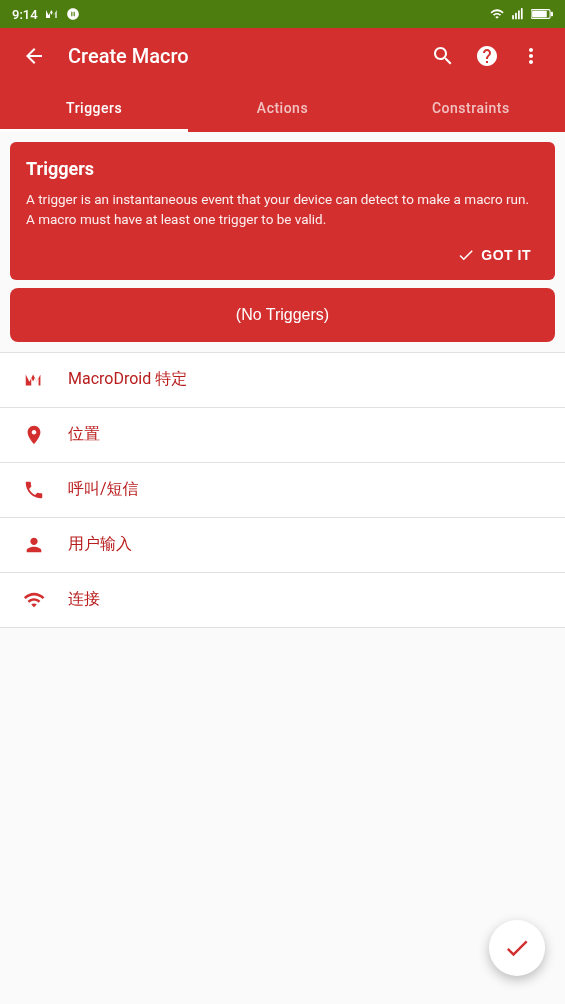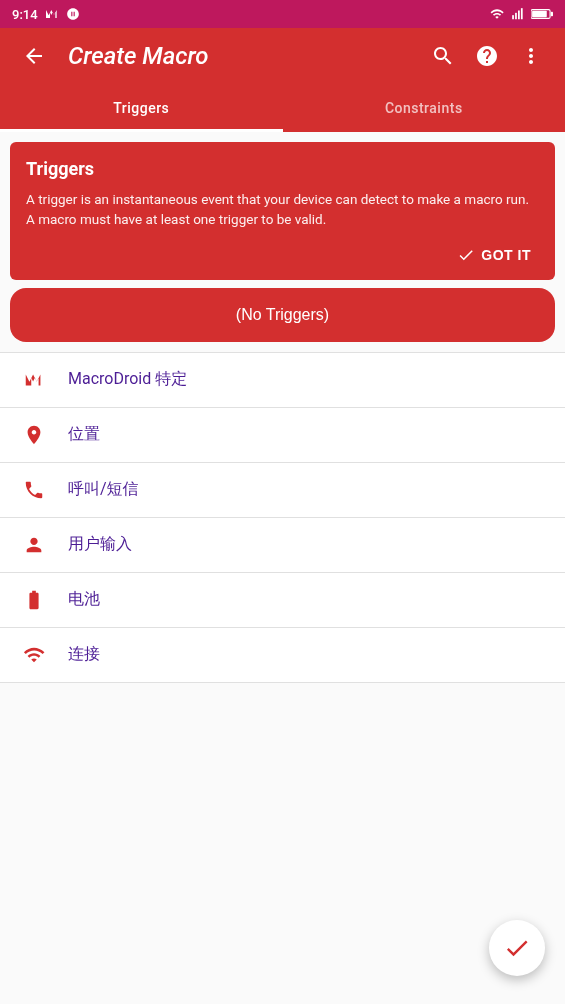--- a/index.html
+++ b/index.html
@@ -7,21 +7,21 @@
     body {
       width: 565px;
       min-height: 1004px;
       font-family: 'Roboto', Arial, sans-serif;
       background: #fafafa;
       overflow-x: hidden;
     }
 
     
     .status-bar {
-      background: #be185d;
+      background: #4d7c0f;
       height: 28px;
       display: flex;
       align-items: center;
       justify-content: space-between;
       padding: 0 12px;
     }
     .status-bar-left {
       display: flex;
       align-items: center;
       gap: 6px;
@@ -41,24 +41,23 @@
     .app-bar {
       background: #d32f2f;
       height: 56px;
       display: flex;
       align-items: center;
       padding: 0 16px;
       gap: 16px;
     }
     .app-bar-title {
       color: white;
-      font-size: 24px;
+      font-size: 20px;
       font-weight: 500;
       flex: 1;
-      font-style: italic;
     }
     .app-bar-actions {
       display: flex;
       align-items: center;
       gap: 8px;
     }
     .icon-btn {
       color: white;
       background: none;
       border: none;
@@ -146,21 +145,21 @@
     .no-triggers-btn {
       background: #d32f2f;
       color: white;
       border: none;
       width: calc(100% - 20px);
       margin: 0 10px;
       padding: 18px;
       font-size: 16px;
       font-weight: 400;
       text-align: center;
-      border-radius: 16px;
+      border-radius: 8px;
       cursor: pointer;
       display: block;
     }
 
     
     .list-section {
       margin-top: 10px;
     }
     .list-item {
       display: flex;
@@ -177,21 +176,21 @@
       color: #d32f2f;
       font-size: 22px;
       width: 36px;
       display: flex;
       align-items: center;
       justify-content: center;
       margin-right: 16px;
       flex-shrink: 0;
     }
     .list-label {
-      color: #4c1d95;
+      color: #b91c1c;
       font-size: 16px;
     }
 
     
     .fab {
       position: fixed;
       bottom: 28px;
       right: 20px;
       width: 56px;
       height: 56px;
@@ -265,20 +264,23 @@
       </svg>
     </button>
   </div>
 </div>
 
 <div class="tabs">
   <div class="tab active">
     <span>Triggers</span>
   </div>
   <div class="tab">
+    <span>Actions</span>
+  </div>
+  <div class="tab">
     <span>Constraints</span>
   </div>
 </div>
 
 <div class="card">
   <div class="card-title">Triggers</div>
   <div class="card-desc">A trigger is an instantaneous event that your device can detect to make a macro run. A macro must have at least one trigger to be valid.</div>
   <div class="card-footer">
     <button class="got-it-btn">
       <svg width="18" height="18" viewBox="0 0 24 24" fill="white">
@@ -325,28 +327,20 @@
 
   <div class="list-item">
     <div class="list-icon">
       <svg width="22" height="22" viewBox="0 0 24 24" fill="#d32f2f">
         <path d="M12 12c2.21 0 4-1.79 4-4s-1.79-4-4-4-4 1.79-4 4 1.79 4 4 4zm0 2c-2.67 0-8 1.34-8 4v2h16v-2c0-2.66-5.33-4-8-4z"></path>
       </svg>
     </div>
     <span class="list-label">用户输入</span>
   </div>
 
-  <div class="list-item">
-    <div class="list-icon">
-      <svg width="22" height="22" viewBox="0 0 24 24" fill="#d32f2f">
-        <path d="M15.67 4H14V2h-4v2H8.33C7.6 4 7 4.6 7 5.33v15.33C7 21.4 7.6 22 8.33 22h7.33c.74 0 1.34-.6 1.34-1.33V5.33C17 4.6 16.4 4 15.67 4z"></path>
-      </svg>
-    </div>
-    <span class="list-label">电池</span>
-  </div>
 
 
   <div class="list-item">
     <div class="list-icon">
       <svg width="22" height="22" viewBox="0 0 24 24" fill="#d32f2f">
         <path d="M1 9l2 2c5.1-5.1 13.3-5.1 18.4 0l2-2C16.6 2.3 7.4 2.3 1 9zm8 8l3 3 3-3c-1.7-1.7-4.3-1.7-6 0zm-4-4l2 2c2.8-2.8 7.2-2.8 10 0l2-2C15.1 9.1 8.9 9.1 5 13z"></path>
       </svg>
     </div>
     <span class="list-label">连接</span>
   </div>

